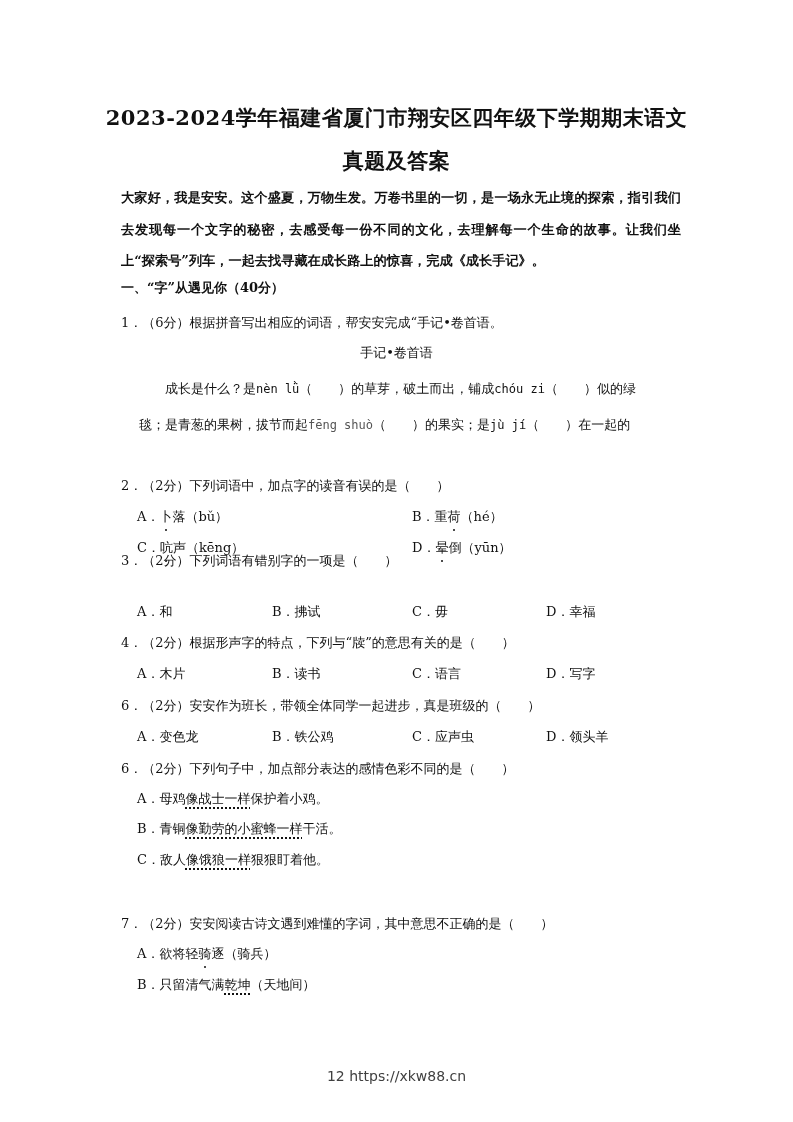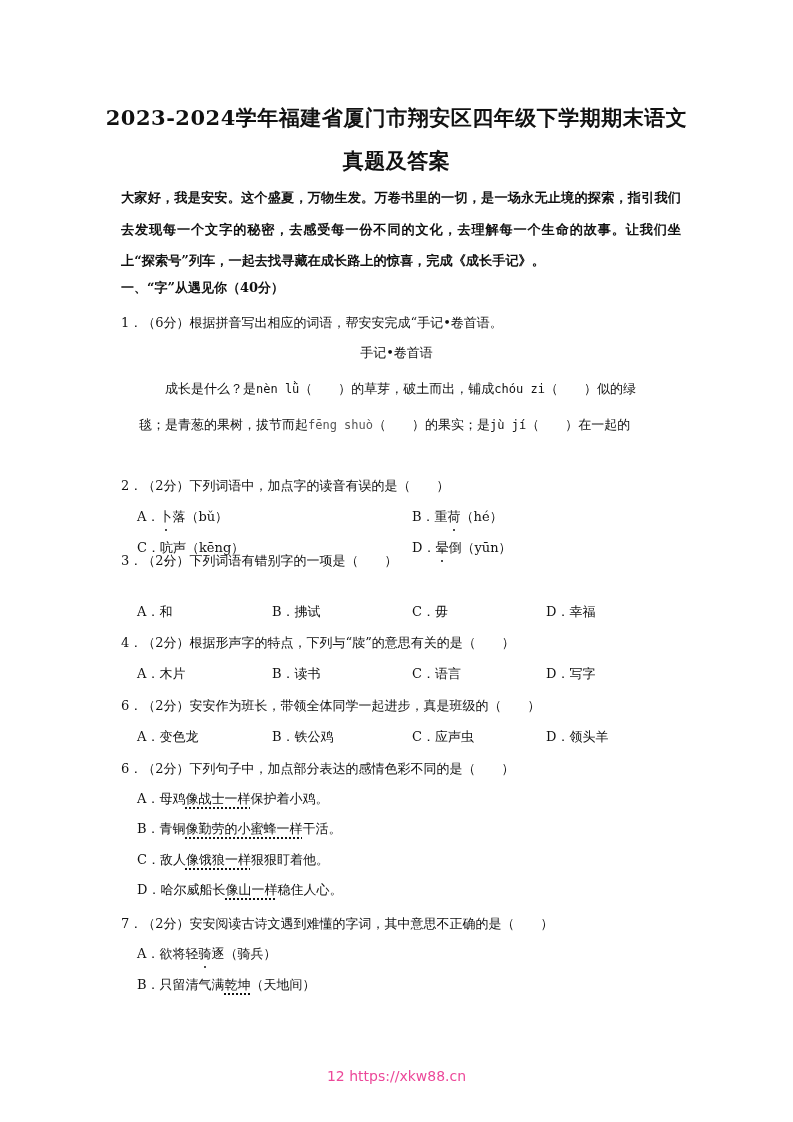--- a/index.html
+++ b/index.html
@@ -14,21 +14,21 @@
            font-size: 13.2px; line-height: 31.5px; top: 182px; text-align: justify; }
   .line { position: absolute; font-size: 13px; white-space: nowrap; }
   .bold { font-weight: bold; }
   .center { left: 0; width: 793px; text-align: center; }
   .dot { position: relative; display: inline-block; }
   .dot::after { content: ""; position: absolute; left: 50%; bottom: -5px; width: 2px; height: 2px;
                 margin-left: -1px; background: #111; border-radius: 50%; }
   .pinyin { font-family: "DejaVu Sans Mono", "Liberation Mono", monospace; font-size: 12px; }
   .gray { color: #555; }
   .footer { position: absolute; top: 1068px; left: 0; width: 793px; text-align: center;
-            font-family: "DejaVu Sans", "Liberation Sans", sans-serif; font-size: 14px; color: #ec4899; }
+            font-family: "DejaVu Sans", "Liberation Sans", sans-serif; font-size: 14px; color: #404040; }
 </style>
 </head>
 <body>
 
 <div class="page">
 
   <div class="title t1">2023-2024学年福建省厦门市翔安区四年级下学期期末语文</div>
   <div class="title t2">真题及答案</div>
 
   <div class="intro">大家好，我是安安。这个盛夏，万物生发。万卷书里的一切，是一场永无止境的探索，指引我们去发现每一个文字的秘密，去感受每一份不同的文化，去理解每一个生命的故事。让我们坐上“探索号”列车，一起去找寻藏在成长路上的惊喜，完成《成长手记》。</div>
@@ -80,23 +80,20 @@
   <div class="line" style="left:121px; top:760px;">6．（2分）下列句子中，加点部分表达的感情色彩不同的是（　　）</div>
   <div class="line" style="left:137px; top:790px;">
     <span>A．</span><span>母鸡</span><span class="dotted">像战士一样</span><span>保护着小鸡。</span>
   </div>
   <div class="line" style="left:137px; top:820px;">
     <span>B．</span><span>青铜</span><span class="dotted">像勤劳的小蜜蜂一样</span><span>干活。</span>
   </div>
   <div class="line" style="left:137px; top:851px;">
     <span>C．</span><span>敌人</span><span class="dotted">像饿狼一样</span><span>狠狠盯着他。</span>
   </div>
-  <div class="line" style="left:137px; top:881px;">
-    <span>D．</span><span>哈尔威船长</span><span class="dotted">像山一样</span><span>稳住人心。</span>
-  </div>
 
   <div class="line" style="left:121px; top:915px;">7．（2分）安安阅读古诗文遇到难懂的字词，其中意思不正确的是（　　）</div>
   <div class="line" style="left:137px; top:945px;">
     <span>A．</span><span>欲将轻</span><span class="dot">骑</span><span>逐（骑兵）</span>
   </div>
   <div class="line" style="left:137px; top:976px;">
     <span>B．</span><span>只留清气满</span><span class="dotted">乾坤</span><span>（天地间）</span>
   </div>
 
   <div class="footer">12 https://xkw88.cn</div>

